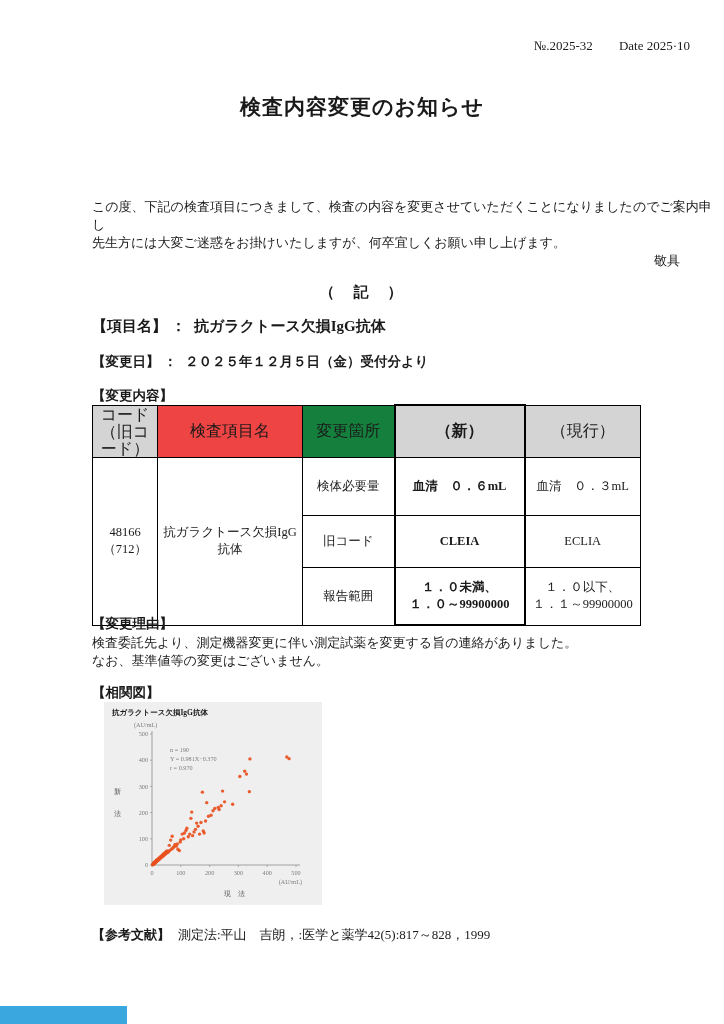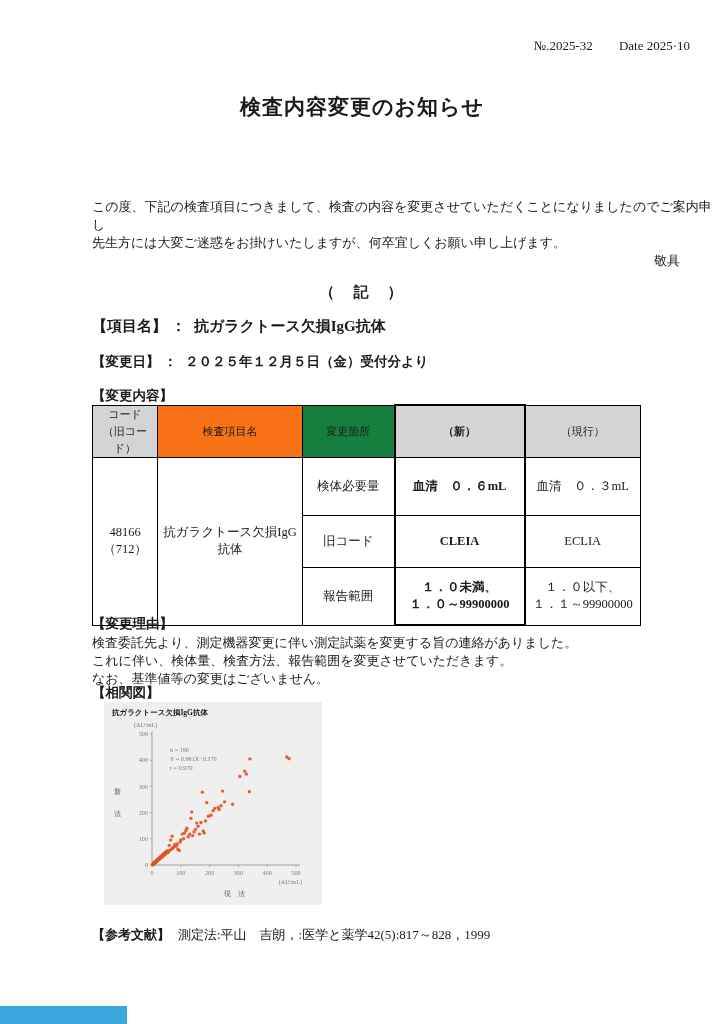--- a/index.html
+++ b/index.html
@@ -19,21 +19,21 @@
     font-size:15px;font-weight:bold;letter-spacing:2px;}
   .line-item{position:absolute;top:317px;left:92px;font-size:15px;font-weight:bold;}
   .line-date{position:absolute;top:353px;left:92px;font-size:13.5px;font-weight:bold;}
   .line-content{position:absolute;top:387px;left:92px;font-size:13.5px;font-weight:bold;}
   .sep{margin:0 8px 0 4px;}
   .table-wrap{position:absolute;top:404px;left:92px;}
   table.change{border-collapse:collapse;font-size:12.5px;table-layout:fixed;}
   table.change td,table.change th{
     border:1px solid #000;text-align:center;vertical-align:middle;padding:0 4px;
     overflow:hidden;}
-  table.change th{background:#d4d4d4;font-weight:normal;font-size:11px;}
+  table.change th{background:#d4d4d4;font-weight:normal;font-size:16px;}
   table.change th.bold{font-weight:bold;}
   .col-new{border-left:2px solid #000 !important;border-right:2px solid #000 !important;}
   tr.hdr .col-new{border-top:2px solid #000 !important;}
   tr.last .col-new{border-bottom:2px solid #000 !important;}
   .bold{font-weight:bold;}
   .two-line div{line-height:17px;}
   .reason{position:absolute;top:614px;left:92px;font-size:13px;line-height:18px;}
   .reason .sec-label{font-weight:bold;font-size:13.5px;line-height:20px;}
   .chart-label{position:absolute;top:684px;left:92px;font-size:13.5px;font-weight:bold;}
   .chart-box{position:absolute;top:702px;left:104px;width:218px;height:203px;}
@@ -80,21 +80,21 @@
           <col style="width:92px">
           <col style="width:130px">
           <col style="width:116px">
       </colgroup>
       <tbody>
           <tr class="hdr" style="height:46px">
         <th class="two-line" style="background: rgb(212, 212, 212);">
           <div>コード</div>
           <div>（旧コード）</div>
         </th>
-        <th style="background: #f97316;">検査項目名</th>
+        <th style="background: #ef4444;">検査項目名</th>
         <th style="background: #15803d;">変更箇所</th>
         <th class="bold col-new" style="background: rgb(212, 212, 212);">（新）</th>
         <th style="background: rgb(212, 212, 212);">（現行）</th>
       </tr>
       <tr style="height:58px">
         <td class="two-line" rowspan="3">
           <div>48166</div>
           <div>（712）</div>
         </td>
         <td rowspan="3">抗ガラクトース欠損IgG抗体</td>
@@ -118,21 +118,20 @@
           <div>１．１～99900000</div>
         </td>
       </tr>
     </tbody>
       </table>
   </div>
 
   <div class="reason">
     <div class="sec-label">【変更理由】</div>
     <div>検査委託先より、測定機器変更に伴い測定試薬を変更する旨の連絡がありました。</div>
-    <div>これに伴い、検体量、検査方法、報告範囲を変更させていただきます。</div>
     <div>なお、基準値等の変更はございません。</div>
   </div>
 
   <div class="chart-label">【相関図】</div>
 
   <div class="chart-box">
     <svg id="chart-svg" xmlns="http://www.w3.org/2000/svg" viewBox="0 0 218 203" width="218" height="203">
         <rect x="0" y="0" width="218" height="203" fill="#EFEFEF"></rect>
         <text x="8" y="13" font-size="7.5" font-weight="bold" fill="#1a1a1a">抗ガラクトース欠損IgG抗体</text>
         <text x="30" y="25" font-size="6.2" fill="#7d7d7d">(AU/mL)</text>

